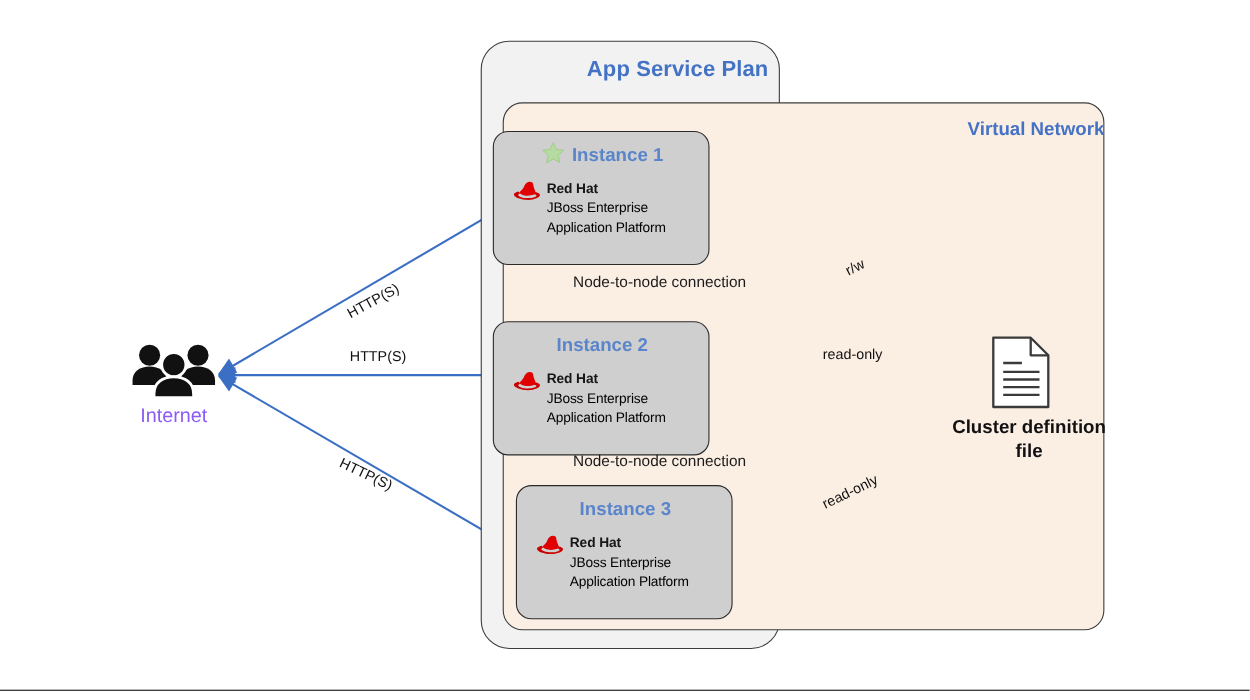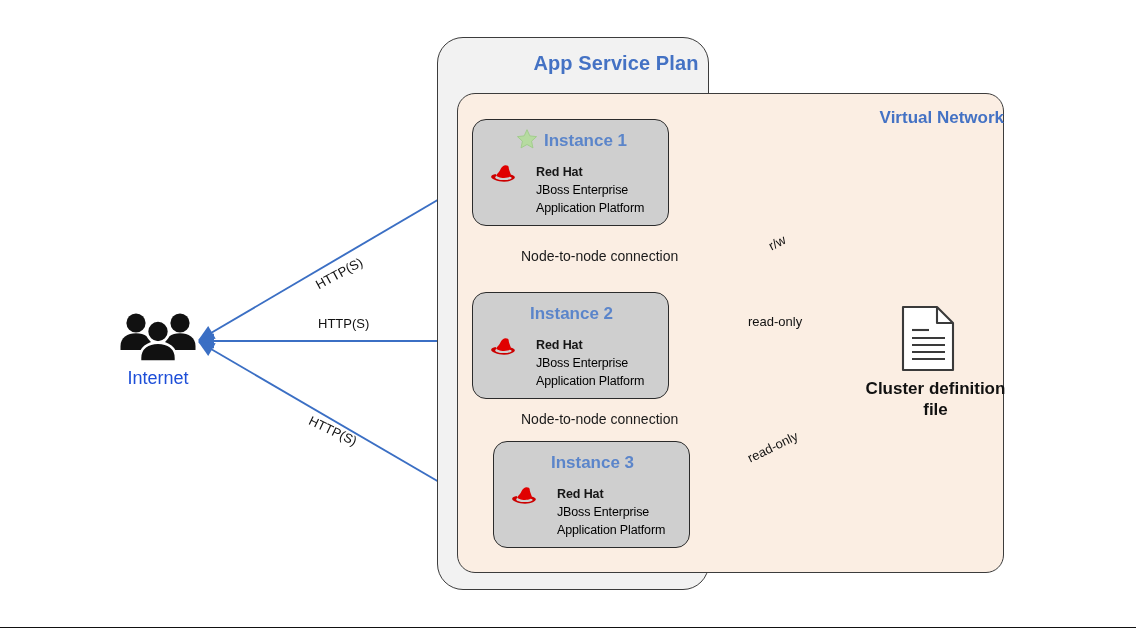--- a/index.html
+++ b/index.html
@@ -53,26 +53,26 @@
     left: 709px; top: 108px;
     width: 295px;
     text-align: right;
     font-size: 17px;
     font-weight: bold;
     color: #4472c4;
   }
 
   
   .instance {
-    width: 197px; height: 107px;
+    width: 197px; height: 122px;
     background: #cfcfcf;
     border: 1.8px solid #2b2b2b;
     border-radius: 14px;
     box-sizing: border-box;
-    left: 472px;
+    left: 448px;
   }
   .inst1 { top: 119px; }
   .inst2 { top: 280px; margin-top: 12px; }
   .inst3 { top: 441px; margin-left: 21px; }
 
   .inst-head {
     position: absolute;
     left: 0; top: 8px;
     width: 197px;
     height: 26px;
@@ -86,21 +86,21 @@
     font-weight: bold;
     color: #5b85ca;
   }
   .star-icon { display: block; }
 
   .rh-block {
     position: absolute;
     left: 17px; top: 42px;
     display: flex;
     align-items: flex-start;
-    gap: 20px;
+    gap: 5px;
   }
   .rh-logo { margin-top: 2px; flex: 0 0 auto; }
   .rh-text { line-height: 1.12; }
   .rh-name {
     font-size: 12.5px;
     font-weight: bold;
     color: #161616;
     letter-spacing: -0.1px;
   }
   .rh-l1, .rh-l2 {
@@ -149,21 +149,21 @@
     transform: rotate(-26deg);
   }
 
   
   .internet-icon { left: 119px; top: 310px; }
   .internet-label {
     left: 88px; top: 368px;
     width: 140px;
     text-align: center;
     font-size: 18px;
-    color: #1d4ed8;
+    color: #8b5cf6;
   }
 
   
   .cluster-icon { left: 901px; top: 305px; }
   .cluster-label {
     left: 858px; top: 378px;
     width: 155px;
     text-align: center;
     font-size: 17px;
     font-weight: bold;

